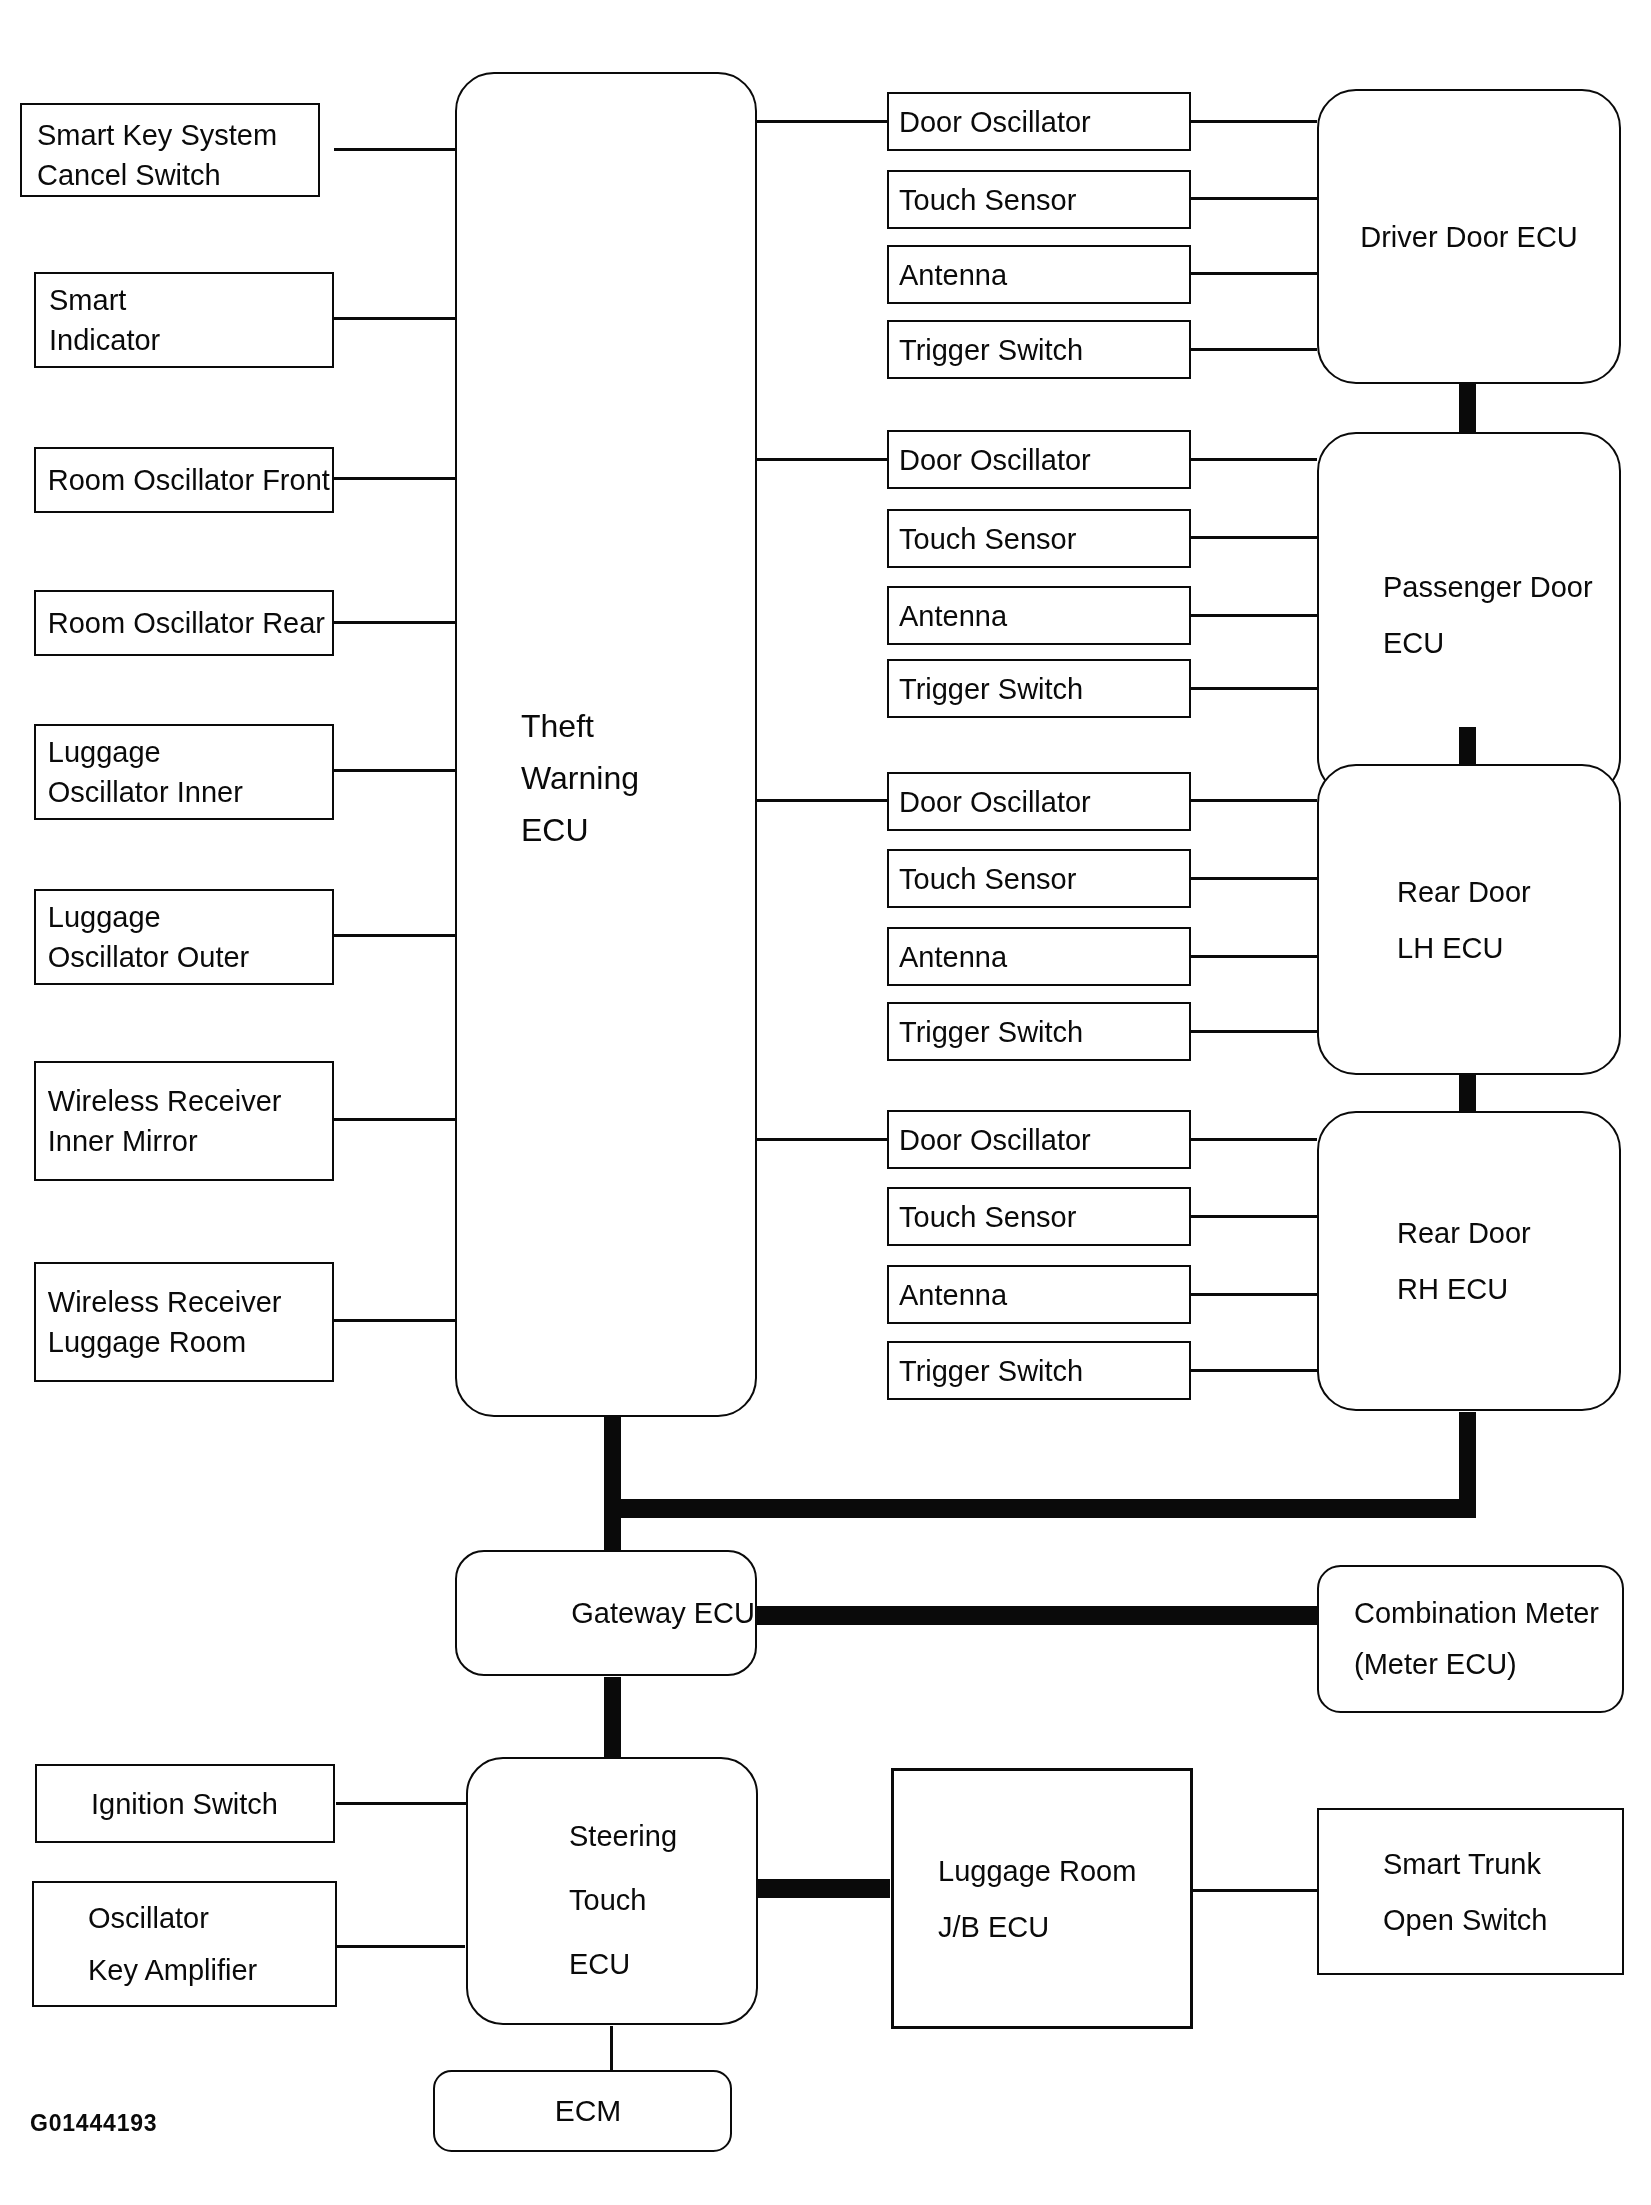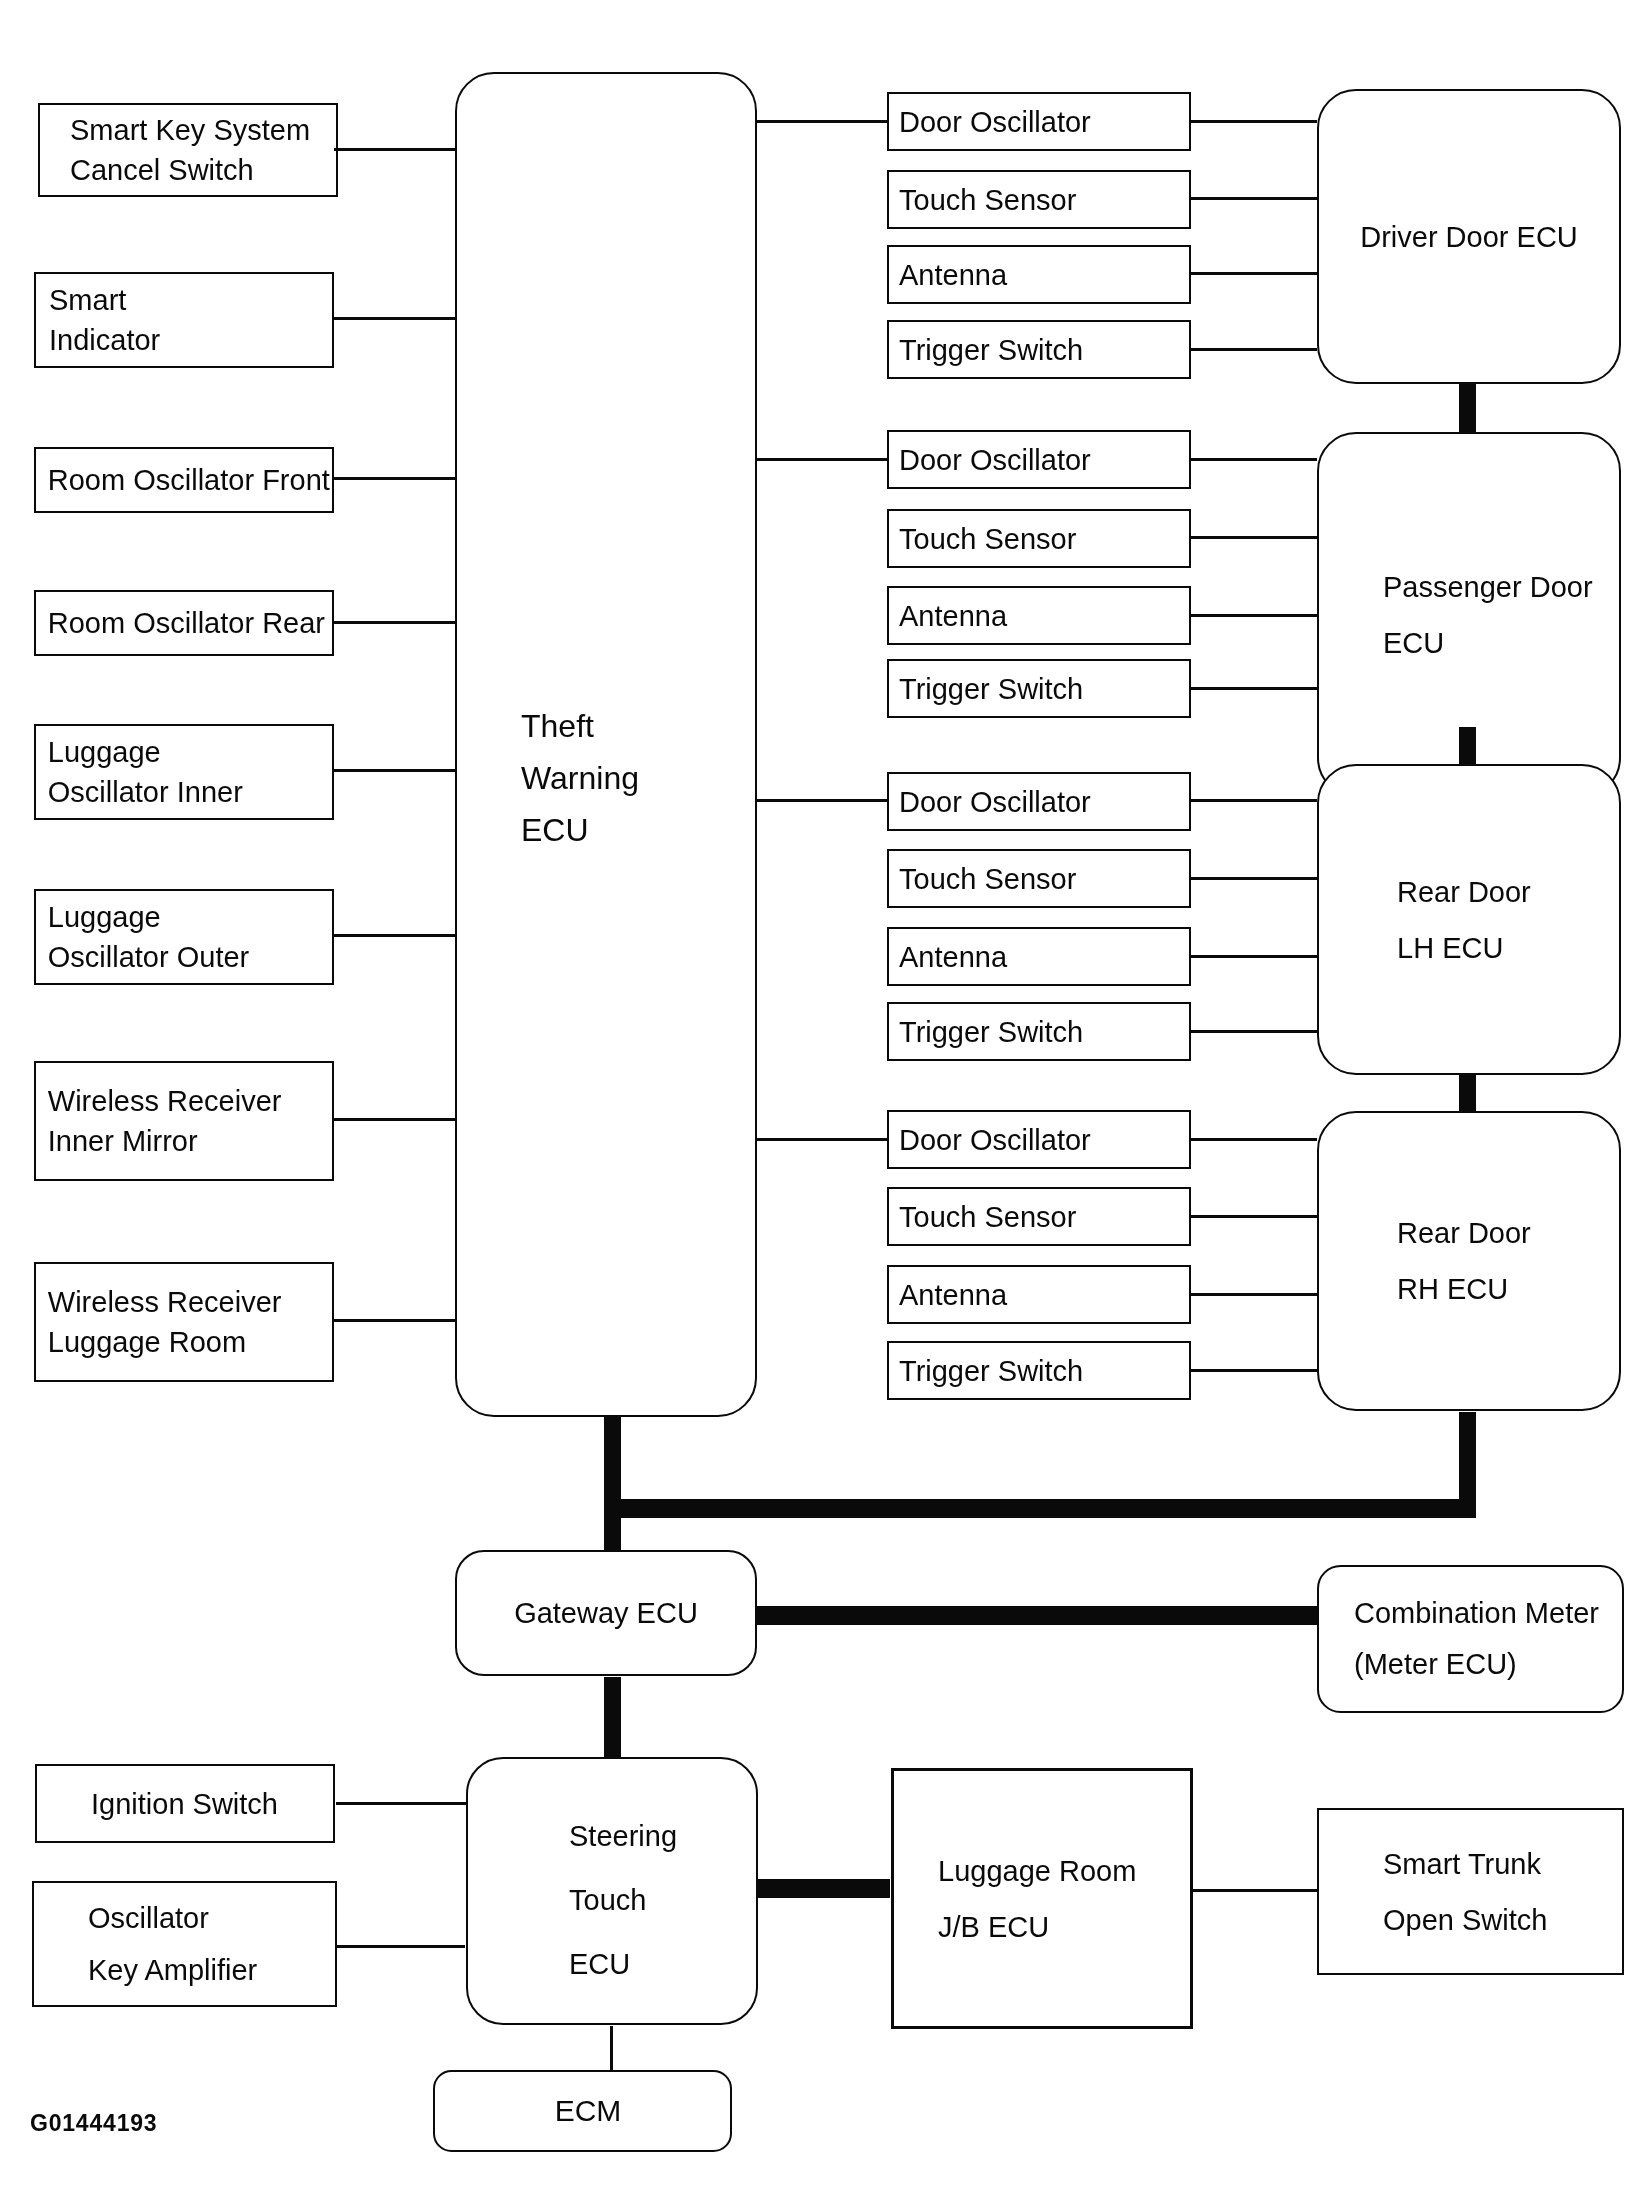--- a/index.html
+++ b/index.html
@@ -33,21 +33,21 @@
   .center{text-align:center;}
   .line{position:absolute;background:#0a0a0a;}
   .biglabel .lbl{font-size:32px;line-height:52px;}
   #theft-label{position:absolute;}
 </style>
 </head>
 <body>
 
 <div id="canvas">
 
-  <div class="box" style="left:38px;top:103px;width:300px;height:94px;padding-left:30px;">
+  <div class="box" style="left:20px;top:103px;width:300px;height:94px;padding-left:15px;justify-content:flex-end;">
     <span class="lbl">Smart Key System</span>
     <span class="lbl">Cancel Switch</span>
   </div>
   <div class="box" style="left:34px;top:272px;width:300px;height:96px;padding-left:13px;">
     <span class="lbl">Smart</span>
     <span class="lbl">Indicator</span>
   </div>
   <div class="box" style="left:34px;top:590px;width:300px;height:66px;padding-left:11.8px;">
     <span class="lbl">Room Oscillator Rear</span>
   </div>
@@ -139,21 +139,21 @@
   </div>
   <div class="box rbox" style="left:1317px;top:764px;width:304px;height:311px;padding-left:78px;">
     <span class="lbl" style="line-height:56px;">Rear Door</span>
     <span class="lbl" style="line-height:56px;">LH ECU</span>
   </div>
   <div class="box rbox" style="left:1317px;top:1111px;width:304px;height:300px;padding-left:78px;">
     <span class="lbl" style="line-height:56px;">Rear Door</span>
     <span class="lbl" style="line-height:56px;">RH ECU</span>
   </div>
 
-  <div class="box rbox-sm center" style="left:455px;top:1550px;width:302px;height:126px;border-radius:29px;">
+  <div class="box rbox-sm center" style="left:455px;top:1550px;width:302px;height:126px;border-radius:29px;text-align:right;">
     <span class="lbl">Gateway ECU</span>
   </div>
   <div class="box rbox-sm" style="left:1317px;top:1565px;width:307px;height:148px;border-radius:23.6px;padding-left:35px;">
     <span class="lbl" style="line-height:51px;">Combination Meter</span>
     <span class="lbl" style="line-height:51px;">(Meter ECU)</span>
   </div>
   <div class="box" style="left:35px;top:1764px;width:300px;height:79px;padding-left:54px;">
     <span class="lbl">Ignition Switch</span>
   </div>
   <div class="box" style="left:32px;top:1881px;width:305px;height:126px;padding-left:54px;">

